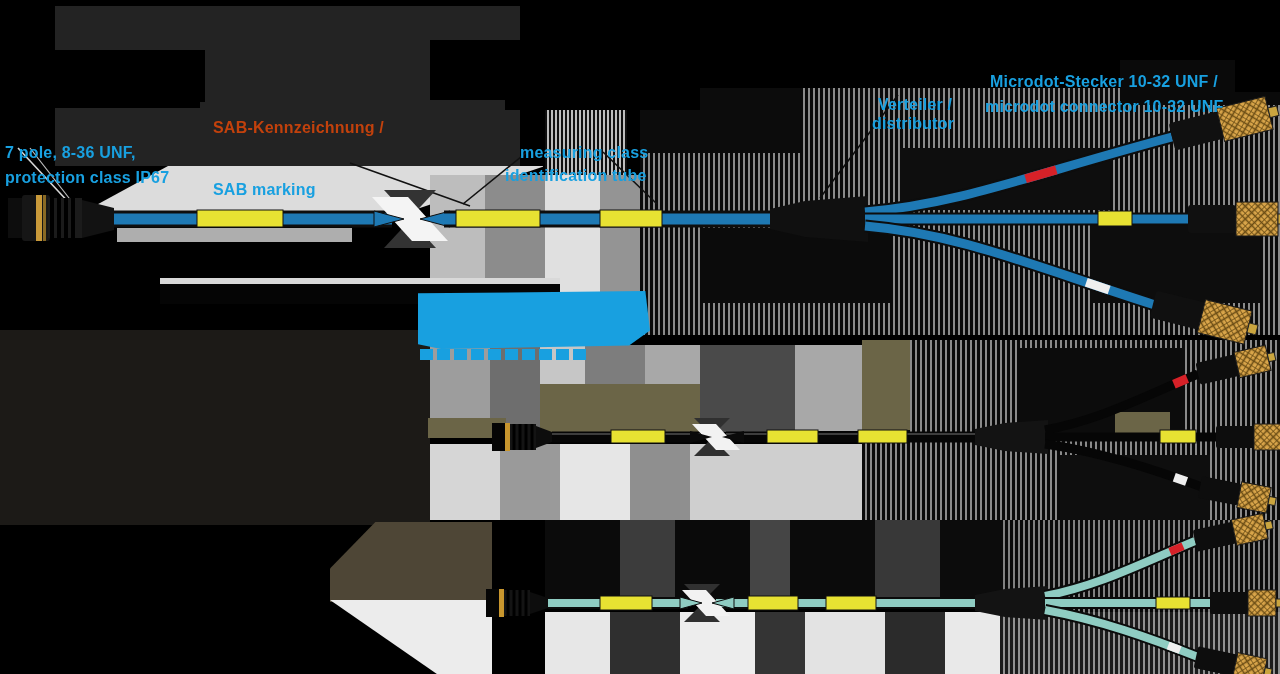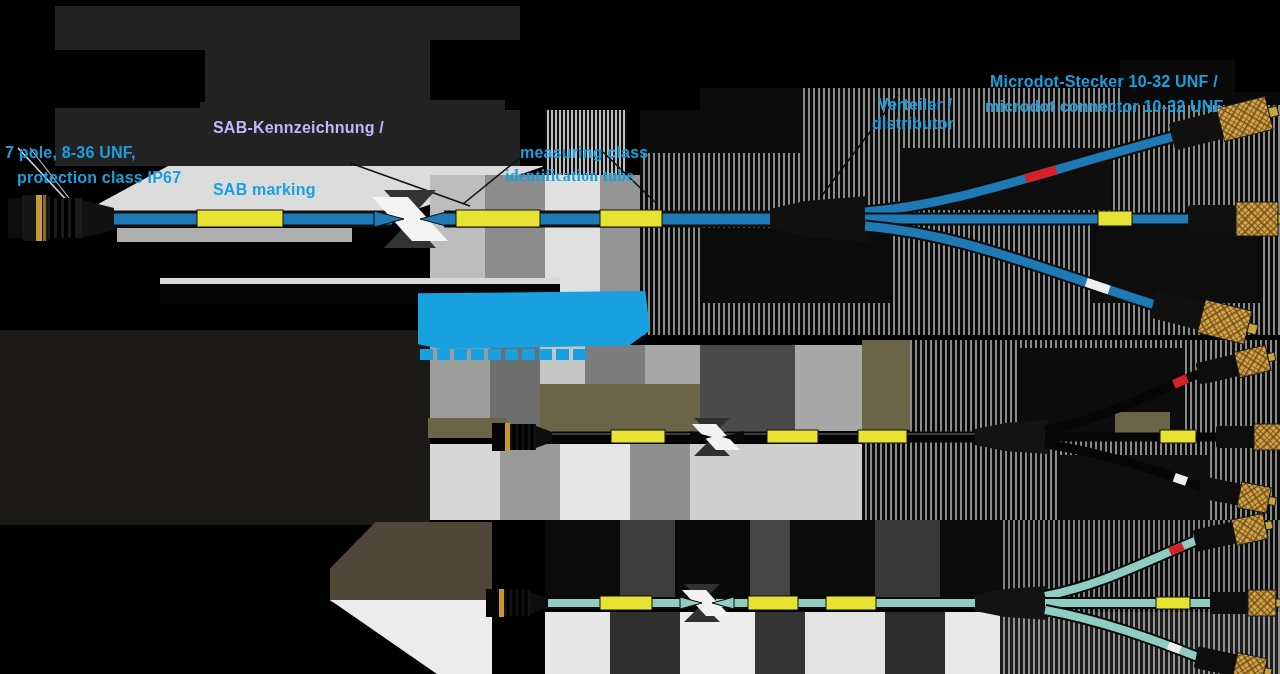--- a/index.html
+++ b/index.html
@@ -3,21 +3,21 @@
 <meta charset="utf-8">
 <style>
   html,body{margin:0;padding:0;background:#000;}
   #canvas{position:relative;width:1280px;height:674px;background:#000;overflow:hidden;
           font-family:"Liberation Sans",sans-serif;}
   .blk{position:absolute;}
   .stripes-a{background:repeating-linear-gradient(90deg,#0e0e0e 0 2px,#bdbdbd 2px 4px);}
   .stripes-b{background:repeating-linear-gradient(90deg,#0a0a0a 0 3px,#8a8a8a 3px 5px);}
   .lbl{position:absolute;font-weight:700;font-size:16px;line-height:20px;letter-spacing:.2px;white-space:nowrap;}
   .blue{color:#18a0e0;margin-top:40px;}
-  .dark{color:#c4b5fd;}
+  .dark{color:#c2410c;}
   .occl{position:absolute;background:#000;}
   svg{position:absolute;left:0;top:0;}
   .z1{z-index:1}.z2{z-index:2}.z3{z-index:3}.z4{z-index:4}.z5{z-index:5}
 </style>
 </head>
 <body>
 
 <div id="canvas">
 
   <div class="blk z1" style="left:55px;top:6px;width:465px;height:160px;background:#232323;"></div>
@@ -215,27 +215,27 @@
       </g>
       <g transform="translate(1196,657) rotate(12)">
         <rect x="0" y="-11" width="40" height="22" rx="2" fill="#0d0d0d"></rect>
         <rect x="40" y="-13" width="30" height="26" fill="url(#knurl)" stroke="#1a1a1a"></rect>
         <rect x="70" y="-4" width="7" height="8" fill="#caa53f" stroke="#222"></rect>
       </g>
     </g>
   </svg>
 
   <div class="lbl blue z4" style="left:5px;top:103px;">7 pole, 8-36 UNF,</div>
-  <div class="lbl blue z4" style="left:17px;top:128px;">protection class IP67</div>
+  <div class="lbl blue z4" style="left:5px;top:128px;">protection class IP67</div>
 
   <div class="lbl dark z4" style="left:213px;top:118px;">SAB-Kennzeichnung /</div>
   <div class="lbl blue z4" style="left:213px;top:140px;">SAB marking</div>
 
   <div class="lbl blue z4" style="left:520px;top:103px;">measuring class</div>
-  <div class="lbl blue z4" style="left:505px;top:126px;font-family:Liberation Serif, serif;">identification tube</div>
+  <div class="lbl blue z4" style="left:505px;top:126px;">identification tube</div>
 
   <div class="lbl blue z4" style="left:878px;top:55px;">Verteiler /</div>
   <div class="lbl blue z4" style="left:872px;top:74px;">distributor</div>
 
   <div class="lbl blue z4" style="left:990px;top:32px;">Microdot-Stecker 10-32 UNF /</div>
   <div class="lbl blue z4" style="left:985px;top:57px;">microdot connector 10-32 UNF</div>
 
   <div class="occl z5" style="left:0px;top:50px;width:205px;height:52px;"></div>
   <div class="occl z5" style="left:0px;top:100px;width:200px;height:8px;"></div>
   <div class="occl z5" style="left:430px;top:40px;width:270px;height:60px;"></div>

